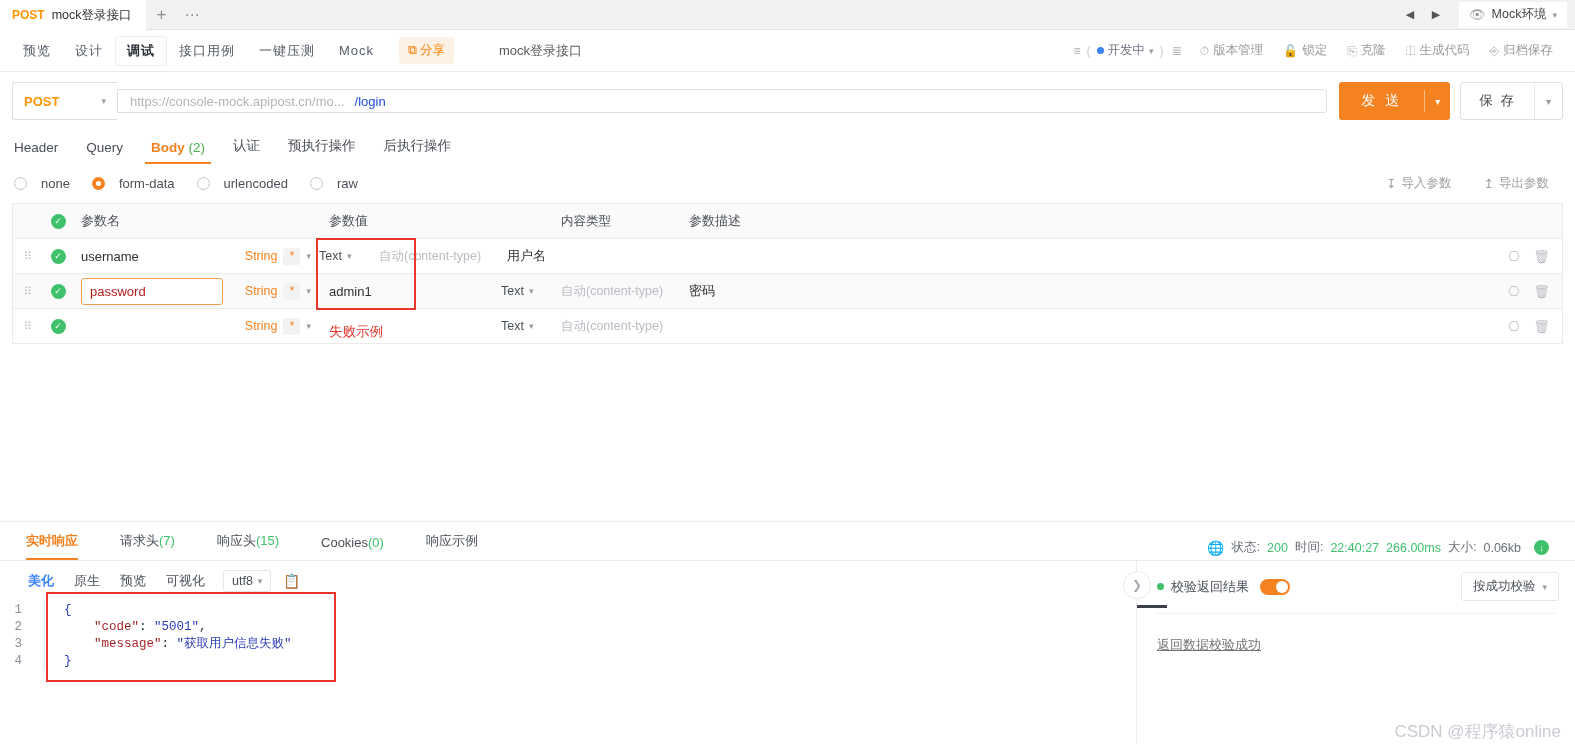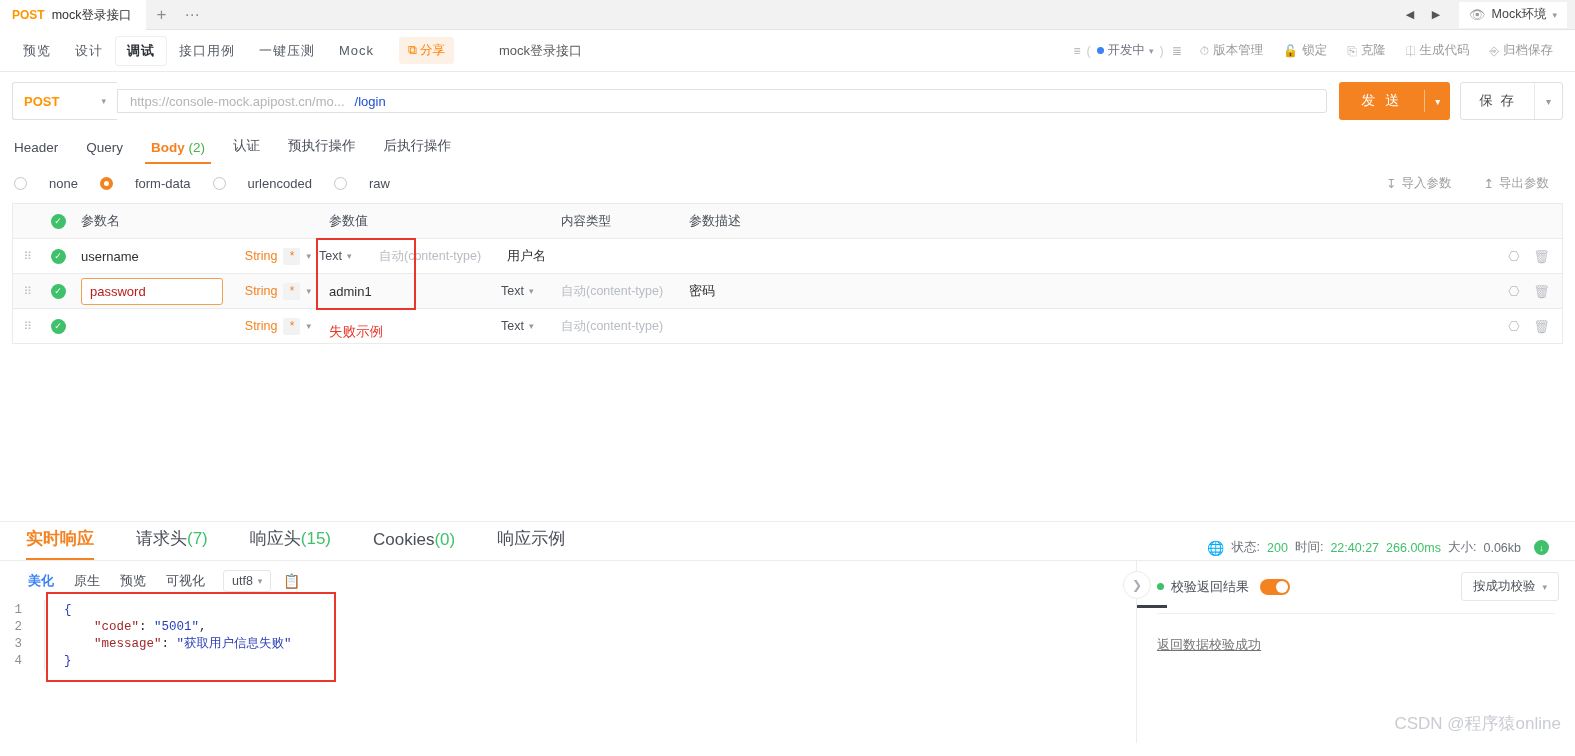--- a/index.html
+++ b/index.html
@@ -200,21 +200,21 @@
     height: 2px; background: #f58220;
   }
   .cnt-green { color: #46b14b; font-weight: normal; }
 
   
   .radiorow {
     display: flex; align-items: center;
     padding: 11px 12px 11px 14px;
     gap: 22px;
   }
-  .radio-opt { display: flex; align-items: center; gap: 22px; font-size: 13px; color: #4a4f58; cursor: pointer; }
+  .radio-opt { display: flex; align-items: center; gap: 14px; font-size: 13px; color: #4a4f58; cursor: pointer; }
   .ring { width: 13px; height: 13px; border-radius: 50%; border: 1.5px solid #c3c6cc; display:inline-block; }
   .ring.on { border: 4px solid #f58220; }
   .radiorow-right { margin-left: auto; display: flex; align-items: center; gap: 4px; color: #a0a0a0; font-size: 12.5px; }
   .ir-item { display: flex; align-items: center; gap: 5px; padding: 0 14px; cursor: pointer; }
 
   
   .ptable {
     margin: 0 12px;
     border: 1px solid #ebebeb;
     border-bottom: none;
@@ -275,21 +275,21 @@
   
   .resp-sep { border-top: 1px solid #ececec; margin-top: 177px; }
   .resptabs {
     display: flex; align-items: flex-end;
     padding: 0 26px;
     height: 38px;
   }
   .restab {
     padding: 8px 0 10px 0;
     margin-right: 42px;
-    font-size: 17px;
+    font-size: 13px;
     color: #4a4f58;
     cursor: pointer;
     position: relative;
   }
   .restab.active { color: #f58220; font-weight: bold; }
   .restab.active::after {
     content: ""; position: absolute; left: 0; right: 0; bottom: 0;
     height: 2.5px; background: #f58220;
   }
   .resptabs-right {
@@ -358,21 +358,21 @@
     width: 28px; height: 28px; border-radius: 50%;
     background: #fff; border: 1px solid #ececec;
     display: flex; align-items: center; justify-content: center;
     color: #a8acb3; font-size: 12px; cursor: pointer; z-index: 5;
   }
   .dark-tick {
     position: absolute; left: 0px; top: 44px; width: 30px; height: 3px; background: #3c4048;
   }
 
   .watermark {
-    position: absolute; right: 14px; bottom: 8px;
+    position: absolute; right: 14px; bottom: 0;
     color: #c9ccd2; font-size: 17px;
   }
 </style>
 </head>
 <body>
 
 <div class="tabstrip">
   <div class="req-tab">
     <span class="method">POST</span>
     <span class="tname">mock登录接口</span>

